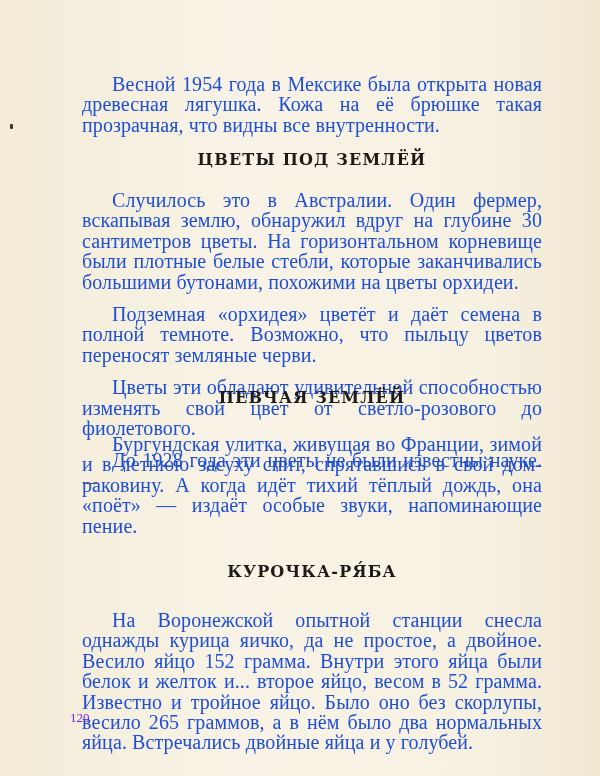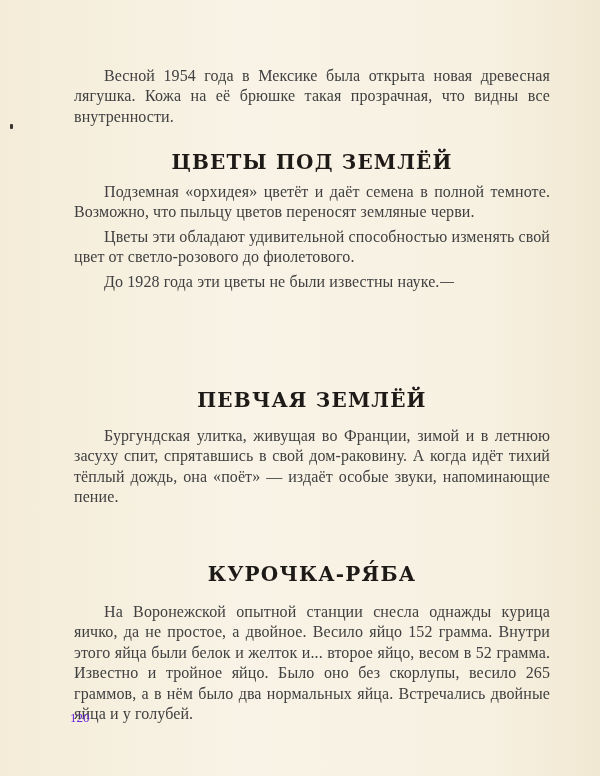--- a/index.html
+++ b/index.html
@@ -16,34 +16,34 @@
       font-family: "Liberation Serif", "DejaVu Serif", serif;
       color: #2a2622;
     }
     .page {
       position: absolute;
       left: 70px;
       top: 62px;
       width: 484px;
     }
     p.para {
-      margin: 4px;
-      font-size: 16px;
+      margin: 12px;
+      font-size: 20px;
       line-height: 20.4px;
       text-align: justify;
       text-indent: 30px;
       letter-spacing: 0.1px;
-      color: #404040;
+      color: #1d4ed8;
     }
     h2.heading {
       margin: 0;
       text-align: center;
       font-family: "DejaVu Serif", "Liberation Serif", serif;
       font-weight: bold;
-      font-size: 20px;
+      font-size: 16px;
       letter-spacing: 1.2px;
       color: #1e1a17;
     }
     .section-1 { position: absolute; top: 0; left: 0; width: 484px; }
     .h-1 { position: absolute; top: 88px; left: 0; width: 484px; }
     .section-2 { position: absolute; top: 116px; left: 0; width: 484px; }
     .h-2 { position: absolute; top: 326px; left: 0; width: 484px; }
     .section-3 { position: absolute; top: 360px; left: 0; width: 484px; }
     .h-3 { position: absolute; top: 500px; left: 0; width: 484px; }
     .section-4 { position: absolute; top: 536px; left: 0; width: 484px; }
@@ -81,20 +81,21 @@
 <div class="page">
 
   <div class="section-1">
     <p class="para">Весной 1954 года в Мексике была открыта новая древесная лягушка. Кожа на её брюшке такая прозрачная, что видны все внутренности.</p>
   </div>
 
   <div class="h-1">
     <h2 class="heading">ЦВЕТЫ ПОД ЗЕМЛЁЙ</h2>
   </div>
   <div class="section-2">
+    <p class="para">Случилось это в Австралии. Один фермер, вскапывая землю, обнаружил вдруг на глубине 30 сантиметров цветы. На горизонтальном корневище были плотные белые стебли, которые заканчивались большими бутонами, похожими на цветы орхидеи.</p>
     <p class="para">Подземная «орхидея» цветёт и даёт семена в полной темноте. Возможно, что пыльцу цветов переносят земляные черви.</p>
     <p class="para">Цветы эти обладают удивительной способностью изменять свой цвет от светло-розового до фиолетового.</p>
     <p class="para"><span>До 1928 года эти цветы не были известны науке.</span><span class="strike"></span></p>
   </div>
 
   <div class="h-2">
     <h2 class="heading">ПЕВЧАЯ ЗЕМЛЁЙ</h2>
   </div>
   <div class="section-3">
     <p class="para">Бургундская улитка, живущая во Франции, зимой и в летнюю засуху спит, спрятавшись в свой дом-раковину. А когда идёт тихий тёплый дождь, она «поёт» — издаёт особые звуки, напоминающие пение.</p>

